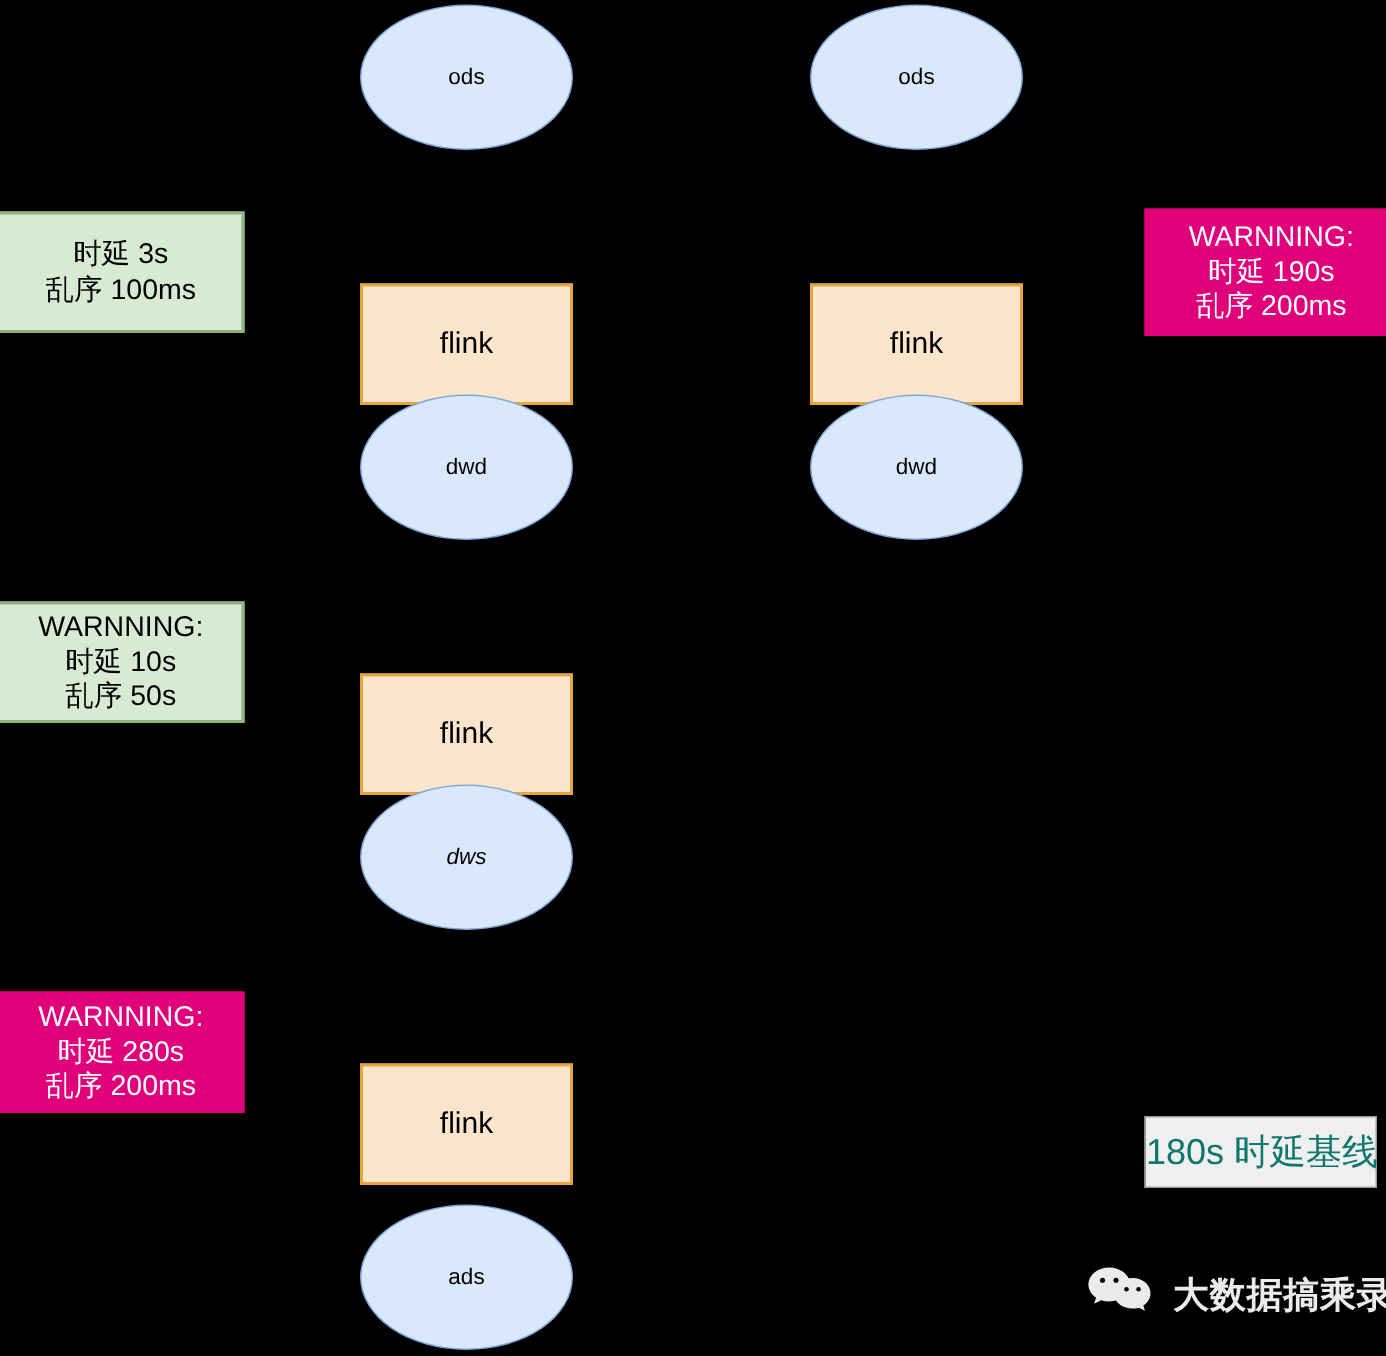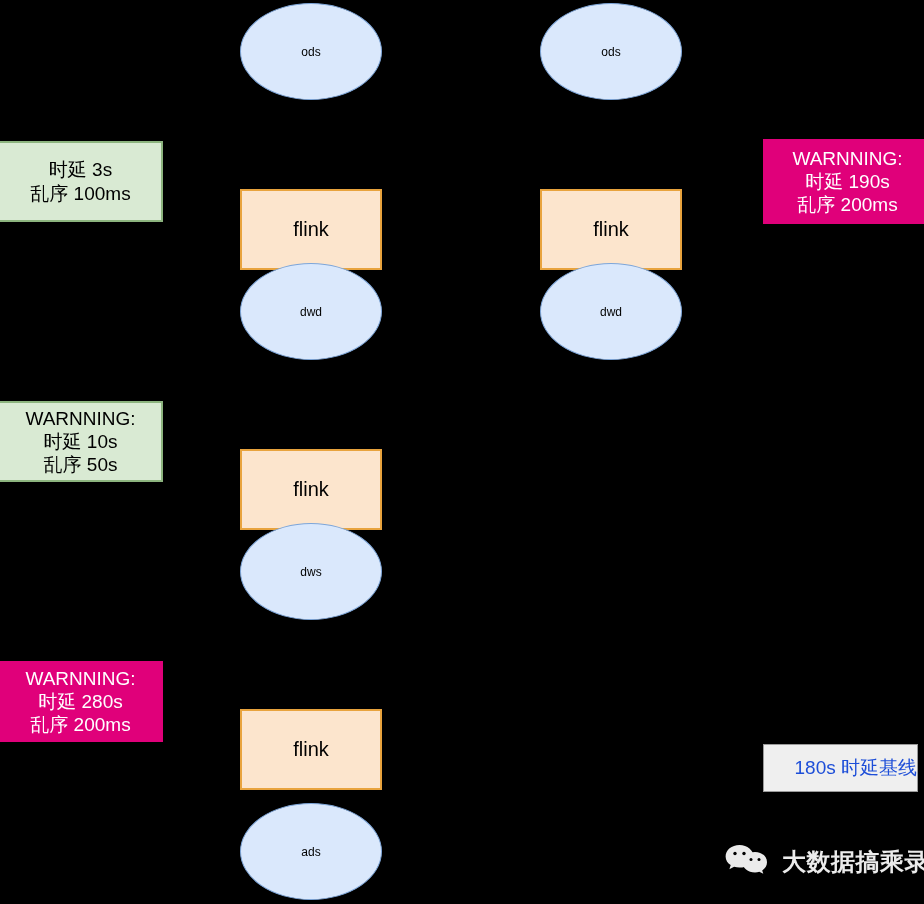--- a/index.html
+++ b/index.html
@@ -22,21 +22,21 @@
   
   .node-ellipse {
     position: absolute;
     background: #dae8fc;
     border: 1.6px solid #7ea6d9;
     border-radius: 50%;
     display: flex;
     align-items: center;
     justify-content: center;
     color: #000000;
-    font-size: 12px;
+    font-size: 15px;
     line-height: 1;
     box-sizing: border-box;
   }
 
   
   .node-box-flink {
     position: absolute;
     background: #fce5cd;
     border: 2px solid #e8a33d;
     display: flex;
@@ -72,23 +72,23 @@
   }
   .anno .line { display: block; white-space: nowrap; }
 
   
   .baseline-box {
     position: absolute;
     background: #efefef;
     border: 1.5px solid #9a9a9a;
     display: flex;
     align-items: center;
-    justify-content: flex-end;
-    color: #1d4ed8;
-    font-size: 19px;
+    justify-content: flex-start;
+    color: #0f766e;
+    font-size: 24px;
     box-sizing: border-box;
     white-space: nowrap;
   }
 
   
   .watermark {
     position: absolute;
     display: flex;
     align-items: center;
     gap: 4px;
@@ -142,21 +142,21 @@
   </div>
 
   <div class="node-ellipse" style="left:240px; top:263px; width:142px; height:97px;">
     <span>dwd</span>
   </div>
 
   <div class="node-box-flink" style="left:240px; top:401px; width:142px; height:81px;">
     <span>flink</span>
   </div>
 
-  <div class="node-ellipse" style="left:240px; top:523px; width:142px; height:97px;">
+  <div class="node-ellipse" style="left:240px; top:523px; width:142px; height:97px;font-style:italic;">
     <span>dws</span>
   </div>
 
   <div class="node-box-flink" style="left:240px; top:661px; width:142px; height:81px;">
     <span>flink</span>
   </div>
 
   <div class="node-ellipse" style="left:240px; top:803px; width:142px; height:97px;">
     <span>ads</span>
   </div>

